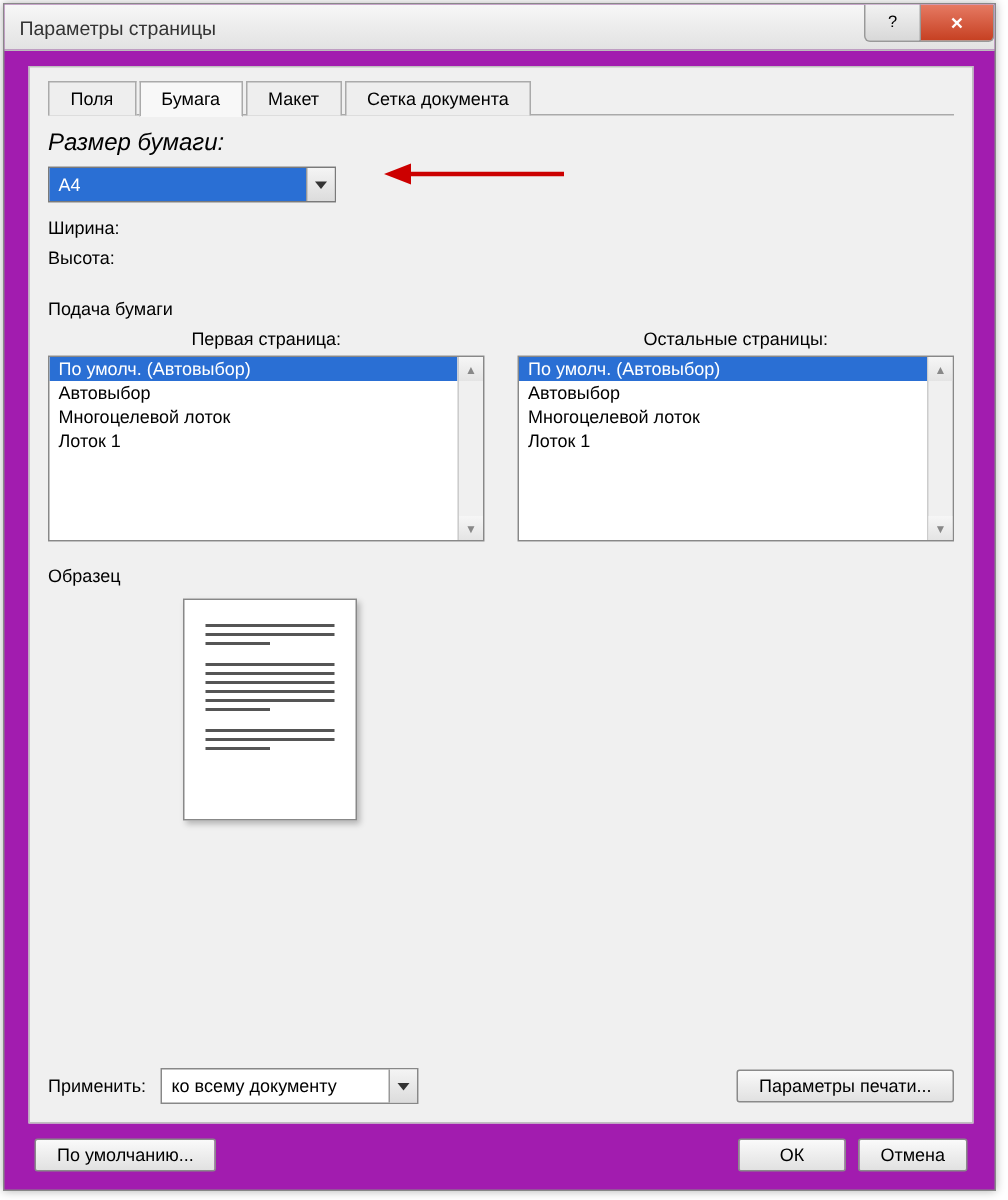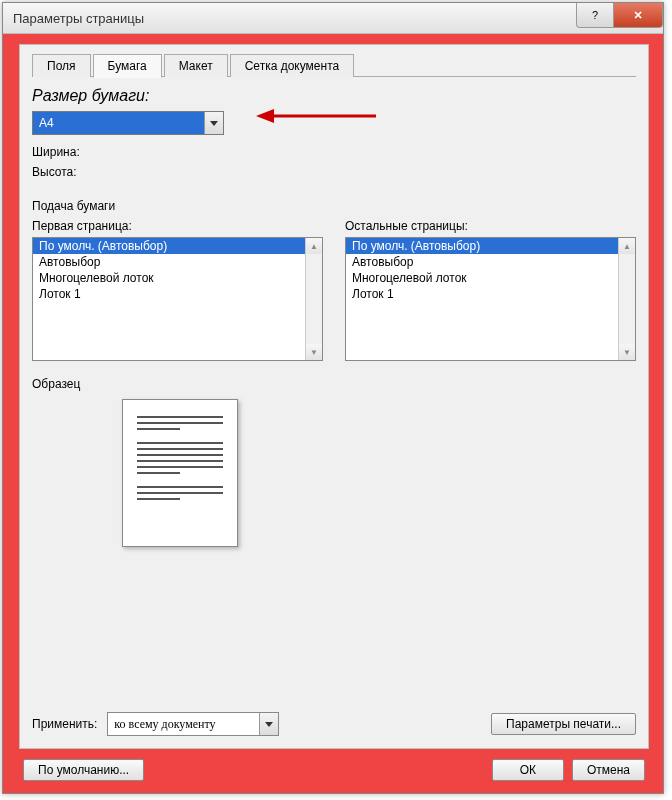--- a/index.html
+++ b/index.html
@@ -10,21 +10,21 @@
     background: #fff;
     width: 672px;
     height: 800px;
     overflow: hidden;
   }
   .window {
     width: 660px;
     height: 790px;
     margin: 2px;
     border: 1px solid #888;
-    background: #ef4444;
+    background: #a21caf;
     display: flex;
     flex-direction: column;
     box-shadow: 0 0 6px rgba(0,0,0,0.3);
   }
   .titlebar {
     height: 30px;
     background: linear-gradient(to bottom, #f7f7f7, #e2e2e2);
     border-bottom: 1px solid #bbb;
     display: flex;
     align-items: center;
@@ -182,21 +182,21 @@
   .spinbox .sbtns div:first-child { border-bottom: 1px solid #aaa; }
   .group-title {
     margin-top: 14px;
     margin-bottom: 6px;
   }
   .feed-row {
     display: flex;
     gap: 22px;
   }
   .feed-col { flex: 1; }
-  .feed-col .lbl { margin-bottom: 4px; display:block; }
+  .feed-col .lbl { margin-bottom: 4px; display:block;text-align:center; }
   .listbox {
     border: 1px solid #888;
     background: #fff;
     height: 122px;
     overflow: hidden;
     position: relative;
     display: flex;
   }
   .listbox ul {
     list-style: none;
@@ -253,21 +253,20 @@
     gap: 10px;
     margin-top: auto;
     padding-top: 10px;
   }
   .apply-row .combo2 {
     display: inline-flex;
     border: 1px solid #888;
     background: #fff;
     height: 22px;
     width: 170px;
-    font-family: Liberation Serif, serif;
   }
   .apply-row .combo2 .val2 {
     flex: 1;
     padding: 2px 6px;
     display: flex;
     align-items: center;
   }
   .apply-row .combo2 .db2 {
     width: 18px;
     border-left: 1px solid #999;

